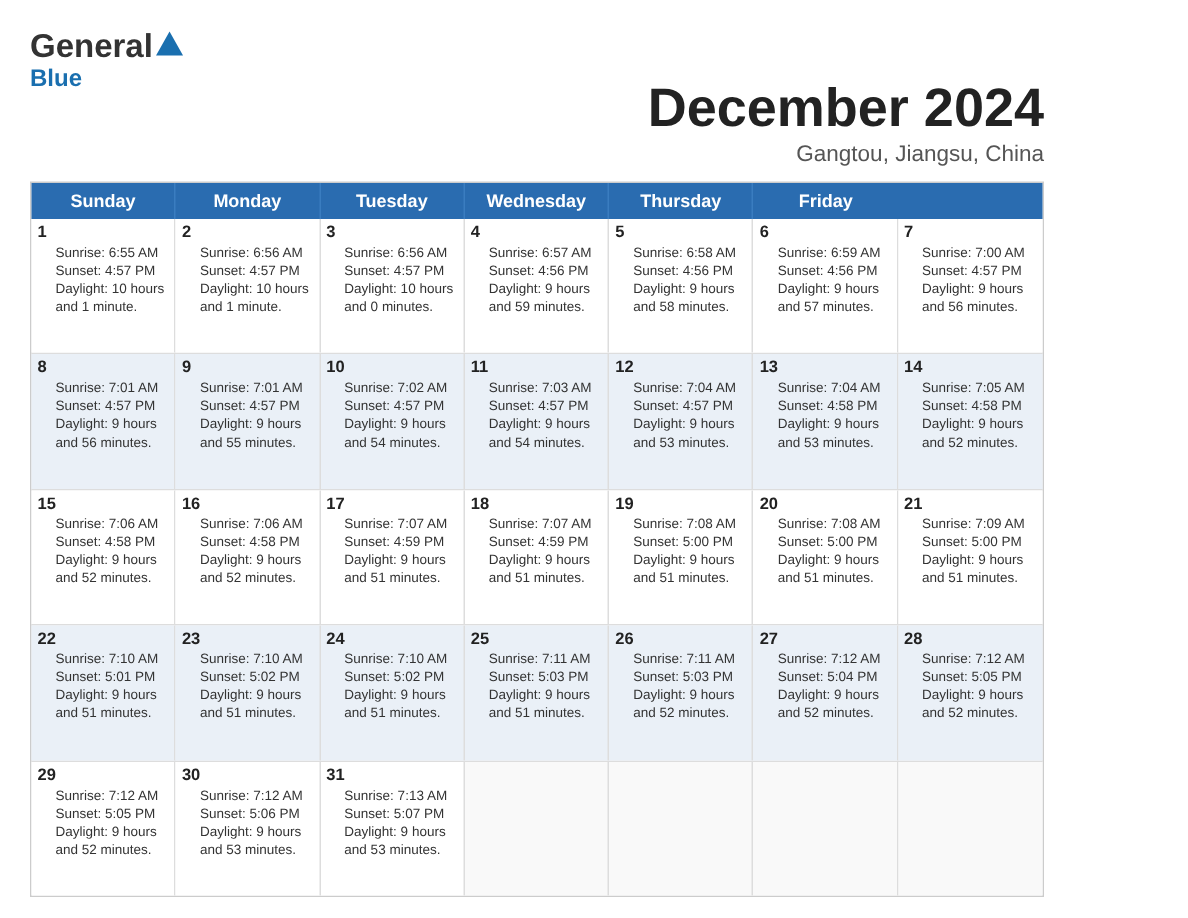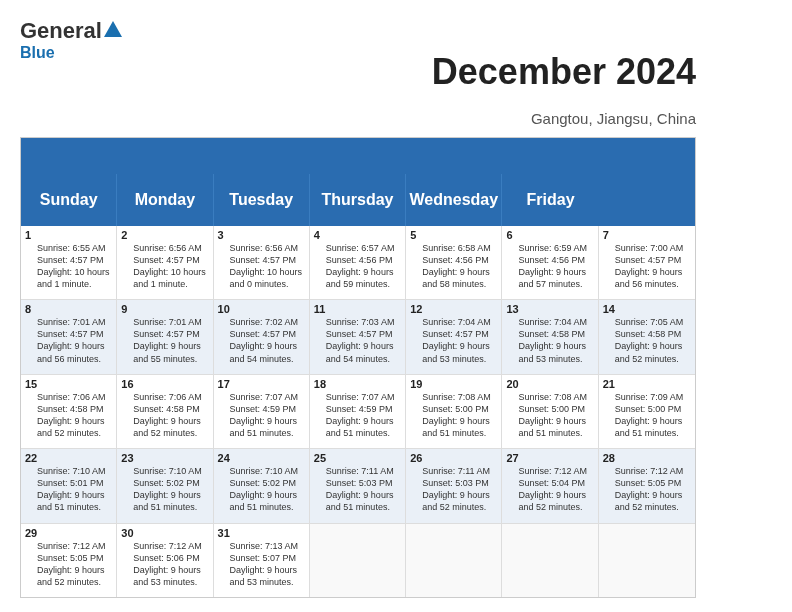--- a/index.html
+++ b/index.html
@@ -49,41 +49,40 @@
     .month-title {
       font-size: 36px;
       font-weight: bold;
       color: #222;
       line-height: 1.1;
       margin-top: 34px;
     }
     .location {
       font-size: 15px;
       color: #555;
-      margin-top: 18px;
+      margin-top: 2px;
     }
     .calendar {
       flex: 1;
       display: flex;
       flex-direction: column;
       border: 1px solid #ccc;
     }
     .cal-header {
       display: grid;
       grid-template-columns: repeat(7, 1fr);
       background: #2a6cb0;
     }
     .cal-header-cell {
       color: #fff;
-      font-size: 16px;
+      font-size: 12px;
       font-weight: bold;
       text-align: center;
-      padding: 17px 2px;
+      padding: 5px 2px;
       border-right: 1px solid #3a7dc0;
-      margin-top: 36px;
     }
     .cal-header-cell:last-child { border-right: none; }
     .cal-body {
       flex: 1;
       display: flex;
       flex-direction: column;
     }
     .cal-row {
       display: grid;
       grid-template-columns: repeat(7, 1fr);
@@ -136,22 +135,22 @@
       <div class="month-title">December 2024</div>
       <div class="location">Gangtou, Jiangsu, China</div>
     </div>
   </div>
 
   <div class="calendar">
     <div class="cal-header">
     <div class="cal-header-cell">Sunday</div>
         <div class="cal-header-cell">Monday</div>
         <div class="cal-header-cell">Tuesday</div>
+        <div class="cal-header-cell">Wednesday</div>
         <div class="cal-header-cell">Thursday</div>
-        <div class="cal-header-cell">Wednesday</div>
         <div class="cal-header-cell">Friday</div>
       </div>
     <div class="cal-body">
     <div class="cal-row row-odd">
           <div class="cal-cell">
             <span class="day-num">1</span>
             <div class="cell-text">Sunrise: 6:55 AM<br>Sunset: 4:57 PM<br>Daylight: 10 hours<br>and 1 minute.</div>
           </div>
           <div class="cal-cell">
             <span class="day-num">2</span>

